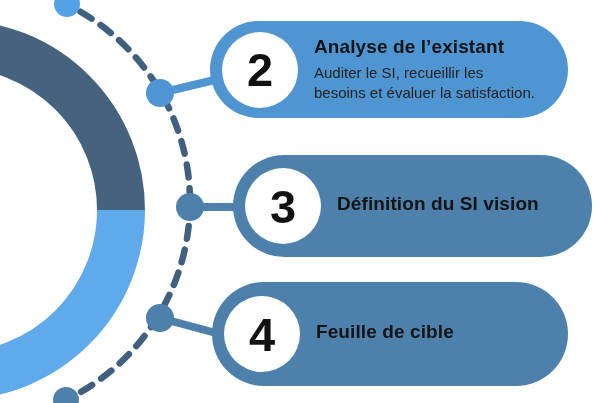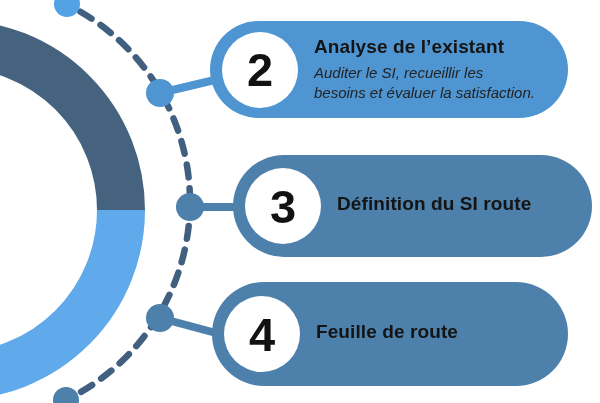--- a/index.html
+++ b/index.html
@@ -12,21 +12,21 @@
     position:absolute;display:flex;flex-direction:column;justify-content:center;
     border-radius:60px;box-sizing:border-box;padding:10px 14px 10px 104px;
   }
   .num-circle{
     position:absolute;left:12px;top:50%;transform:translateY(-50%);
     width:76px;height:76px;background:#ffffff;border-radius:50%;
     display:flex;align-items:center;justify-content:center;
   }
   .num{font-size:47px;font-weight:700;color:#121212;line-height:1;}
   .card-title{font-size:19px;font-weight:700;color:#141414;margin:0 0 5px 0;letter-spacing:.1px;}
-  .card-desc{font-size:15px;line-height:20px;color:#232323;white-space:pre-line;font-style:italic;}
+  .card-desc{font-size:15px;line-height:20px;color:#232323;white-space:pre-line;}
   #card-2{left:210px;top:21px;width:358px;height:97px;}
   #card-3{left:233px;top:155px;width:359px;height:102px;}
   #card-4{left:212px;top:282px;width:356px;height:104px;}
 </style>
 </head>
 <body>
 
 <div class="canvas">
 
   <svg class="deco" viewBox="0 0 600 403">
@@ -54,23 +54,23 @@
     </div>
     <div class="card-title">Analyse de l’existant</div>
     <div class="card-desc">Auditer le SI, recueillir les
 besoins et évaluer la satisfaction.</div>
   </div>
 
   <div class="card" id="card-3" style="background-color: rgb(77, 128, 171);">
     <div class="num-circle">
       <span class="num">3</span>
     </div>
-    <div class="card-title">Définition du SI route</div>
+    <div class="card-title">Définition du SI vision</div>
   </div>
 
   <div class="card" id="card-4" style="background-color: rgb(77, 128, 171);">
     <div class="num-circle">
       <span class="num">4</span>
     </div>
-    <div class="card-title">Feuille de route</div>
+    <div class="card-title">Feuille de cible</div>
   </div>
 
 </div>
 
 </body></html>

